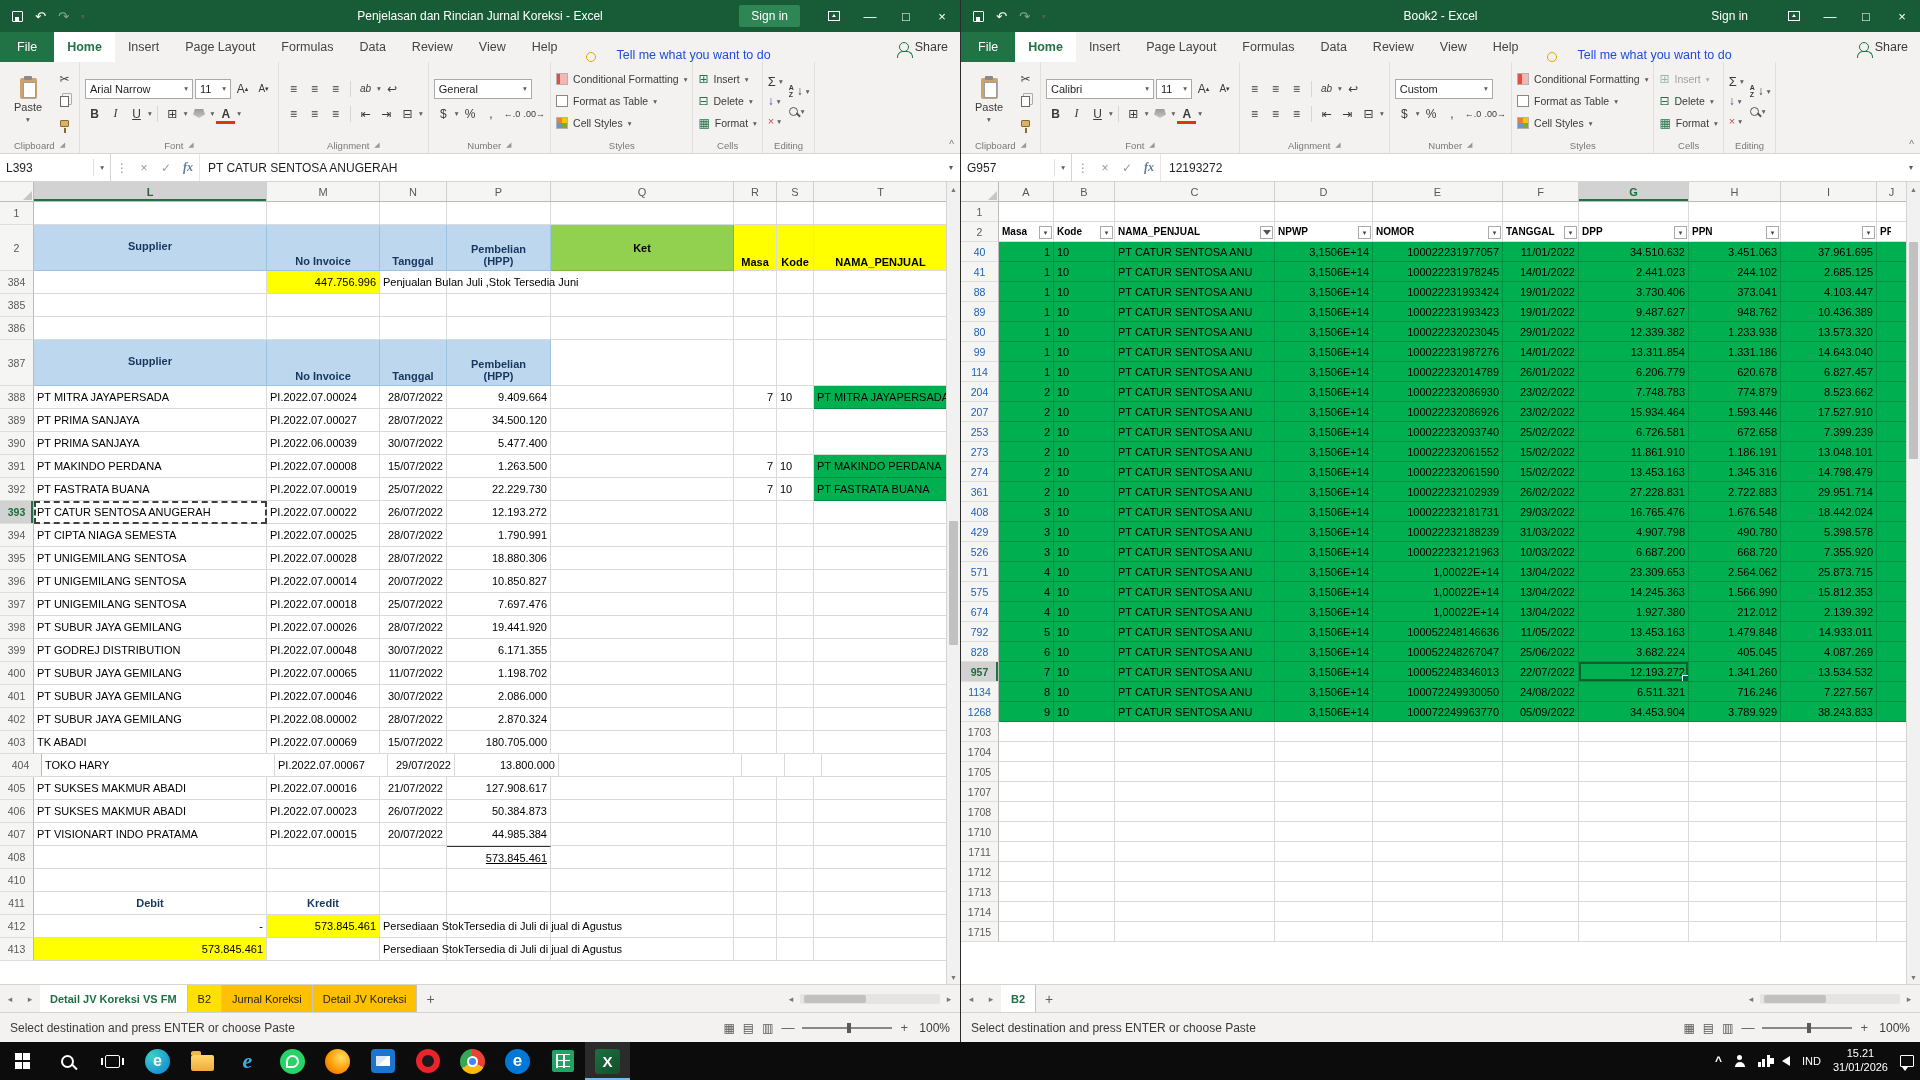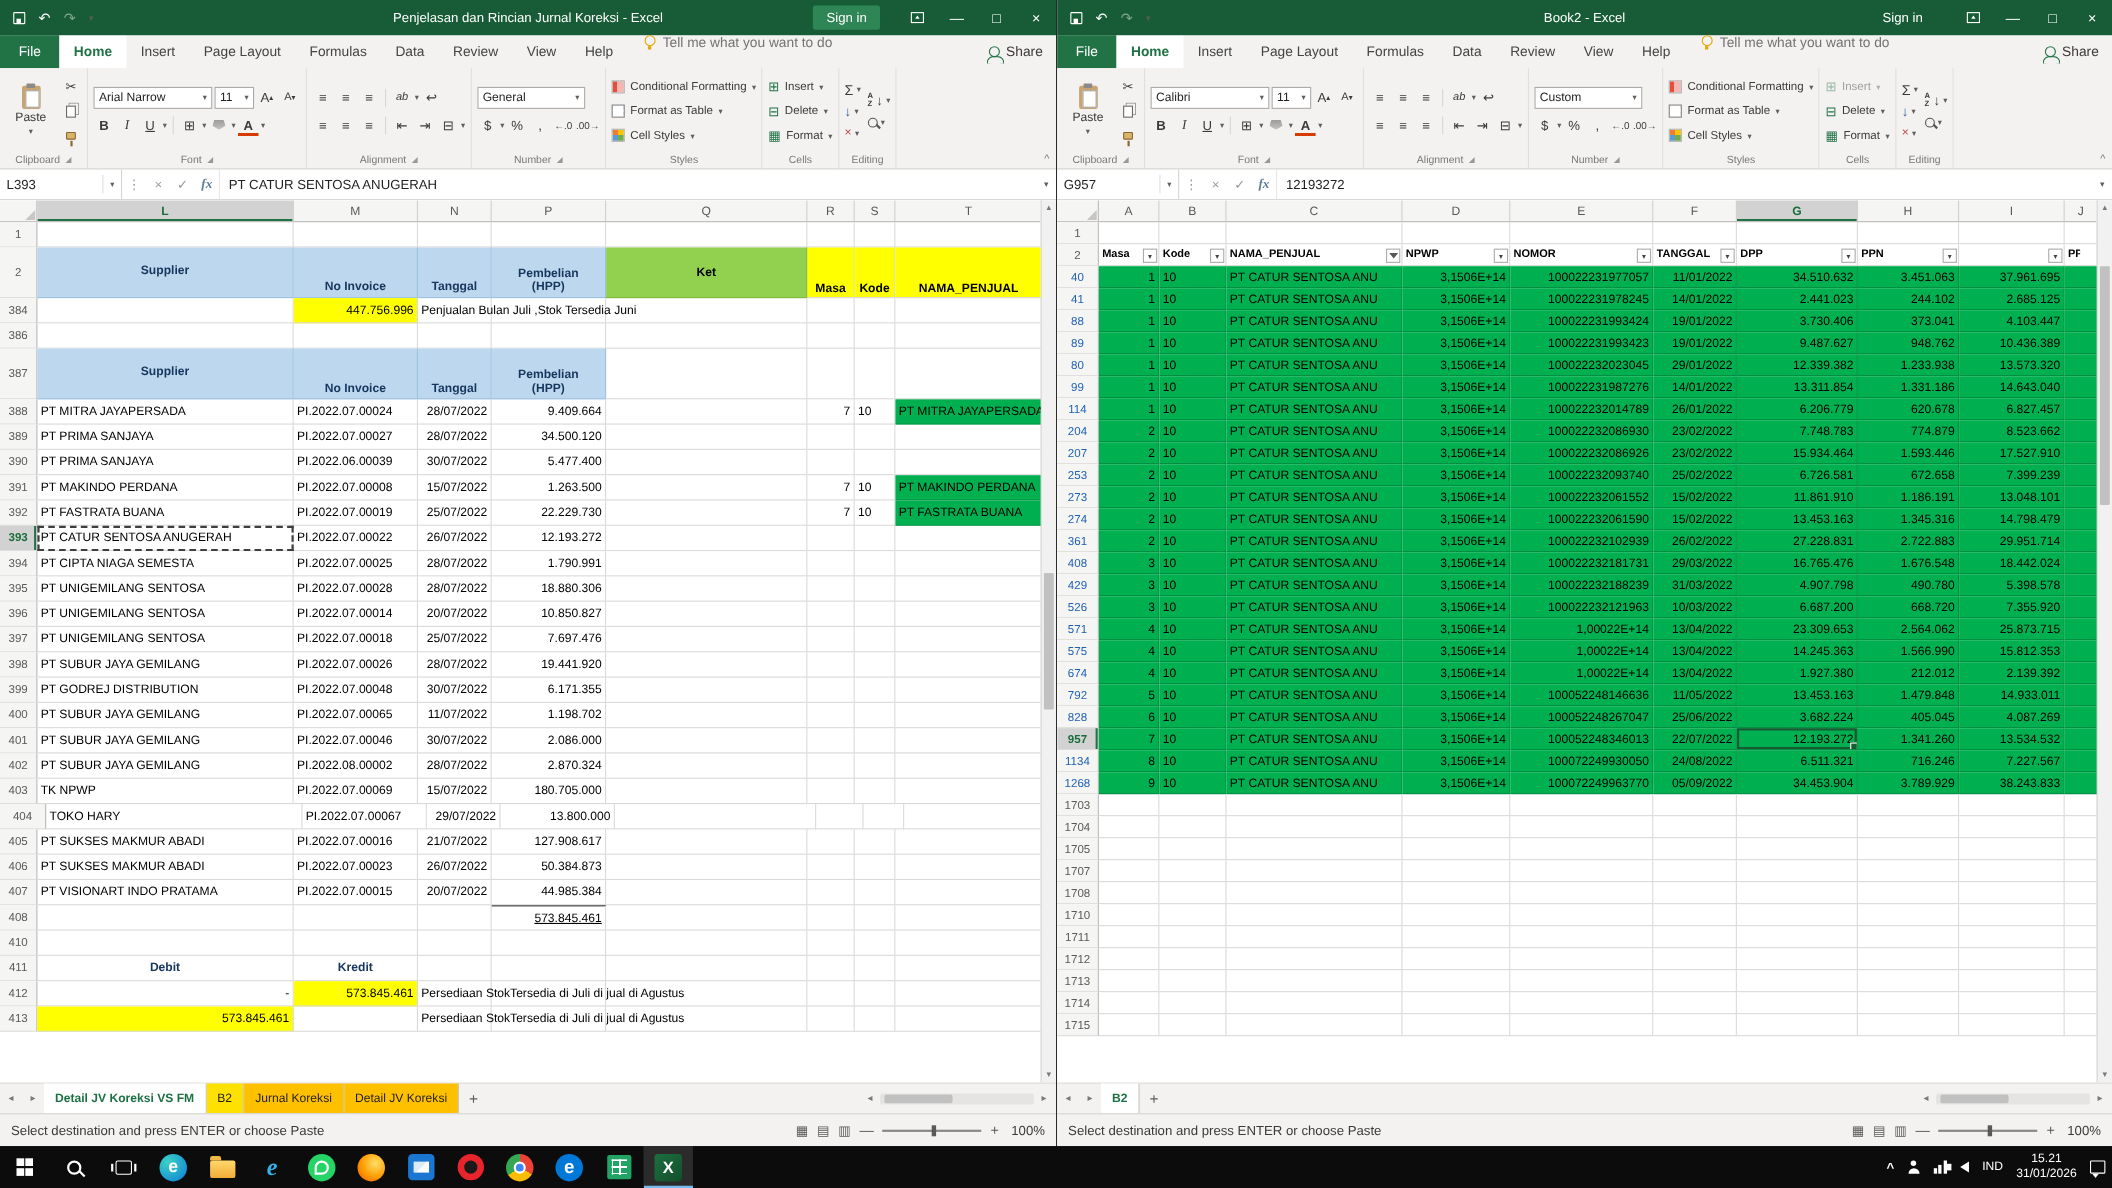--- a/index.html
+++ b/index.html
@@ -23,21 +23,21 @@
   .signin{background:#2e8555;color:#fff;padding:4px 12px;border-radius:2px;margin-right:16px;font-size:12px;cursor:default;}
   .ic-ribopt{display:inline-block;width:12px;height:10px;border:1px solid #fff;position:relative;}
   .ic-ribopt::after{content:"";position:absolute;left:3px;top:2px;border-left:2.5px solid transparent;border-right:2.5px solid transparent;border-bottom:3px solid #fff;}
   .tb-ctl{width:36px;height:100%;display:flex;align-items:center;justify-content:center;font-size:13px;color:#fff;}
 
   
   .tabrow{height:30px;flex:0 0 30px;background:#f3f2f1;display:flex;align-items:stretch;font-size:12.5px;color:#444;}
   .rtab{padding:0 13px;display:flex;align-items:center;white-space:nowrap;}
   .rtab.file{background:#217346;color:#fff;padding:0 17px;}
   .rtab.active{background:#fff;color:#217346;font-weight:bold;}
-  .tellme{display:flex;align-items:flex-start;gap:6px;color:#737373;margin-left:16px;white-space:nowrap;}
+  .tellme{display:flex;align-items:flex-end;gap:20px;color:#1d4ed8;margin-left:16px;white-space:nowrap;}
   .bulb{width:10px;height:10px;border-radius:50%;border:1.5px solid #e3a600;position:relative;}
   .bulb::after{content:"";position:absolute;left:2px;bottom:-4px;width:3px;height:3px;background:#e3a600;}
   .share{margin-left:auto;margin-right:12px;display:flex;align-items:center;gap:6px;color:#3b3a39;white-space:nowrap;}
   .share-ic{width:10px;height:10px;border-radius:50%;border:1.5px solid #217346;position:relative;}
   .share-ic::after{content:"";position:absolute;left:-3px;top:8px;width:14px;height:6px;border-radius:6px 6px 0 0;border:1.5px solid #217346;border-bottom:none;}
 
   
   .ribbon{height:92px;flex:0 0 92px;background:#f3f2f1;display:flex;border-bottom:1px solid #d8d6d3;position:relative;}
   .rgroup{display:flex;flex-direction:column;border-right:1px solid #e1dfdc;padding:3px 5px 0 5px;}
   .rg-body{flex:1;display:flex;gap:4px;align-items:center;}
@@ -492,20 +492,31 @@
             <div class="g-cell" style="width: 233px;"></div>
             <div class="g-cell y r" style="width: 113px;">447.756.996</div>
             <div class="g-cell ovf" style="width: 67px;">Penjualan Bulan Juli ,Stok Tersedia Juni</div>
             <div class="g-cell" style="width: 104px;"></div>
             <div class="g-cell" style="width: 183px;"></div>
             <div class="g-cell" style="width: 43px;"></div>
             <div class="g-cell" style="width: 37px;"></div>
             <div class="g-cell" style="width: 134px;"></div>
           </div>
           <div class="g-row" style="height: 23px;">
+            <div class="g-rh" style="width: 34px;">385</div>
+            <div class="g-cell" style="width: 233px;"></div>
+            <div class="g-cell" style="width: 113px;"></div>
+            <div class="g-cell" style="width: 67px;"></div>
+            <div class="g-cell" style="width: 104px;"></div>
+            <div class="g-cell" style="width: 183px;"></div>
+            <div class="g-cell" style="width: 43px;"></div>
+            <div class="g-cell" style="width: 37px;"></div>
+            <div class="g-cell" style="width: 134px;"></div>
+          </div>
+          <div class="g-row" style="height: 23px;">
             <div class="g-rh" style="width: 34px;">386</div>
             <div class="g-cell" style="width: 233px;"></div>
             <div class="g-cell" style="width: 113px;"></div>
             <div class="g-cell" style="width: 67px;"></div>
             <div class="g-cell" style="width: 104px;"></div>
             <div class="g-cell" style="width: 183px;"></div>
             <div class="g-cell" style="width: 43px;"></div>
             <div class="g-cell" style="width: 37px;"></div>
             <div class="g-cell" style="width: 134px;"></div>
           </div>
@@ -681,21 +692,21 @@
             <div class="g-cell" style="width: 113px;">PI.2022.08.00002</div>
             <div class="g-cell r" style="width: 67px;">28/07/2022</div>
             <div class="g-cell r" style="width: 104px;">2.870.324</div>
             <div class="g-cell" style="width: 183px;"></div>
             <div class="g-cell" style="width: 43px;"></div>
             <div class="g-cell" style="width: 37px;"></div>
             <div class="g-cell" style="width: 134px;"></div>
           </div>
           <div class="g-row" style="height: 23px;">
             <div class="g-rh" style="width: 34px;">403</div>
-            <div class="g-cell" style="width: 233px;">TK NPWP</div>
+            <div class="g-cell" style="width: 233px;">TK ABADI</div>
             <div class="g-cell" style="width: 113px;">PI.2022.07.00069</div>
             <div class="g-cell r" style="width: 67px;">15/07/2022</div>
             <div class="g-cell r" style="width: 104px;">180.705.000</div>
             <div class="g-cell" style="width: 183px;"></div>
             <div class="g-cell" style="width: 43px;"></div>
             <div class="g-cell" style="width: 37px;"></div>
             <div class="g-cell" style="width: 134px;"></div>
           </div>
           <div class="g-row" style="height: 23px;">
             <div class="g-rh" style="width: 42px;">404</div>

